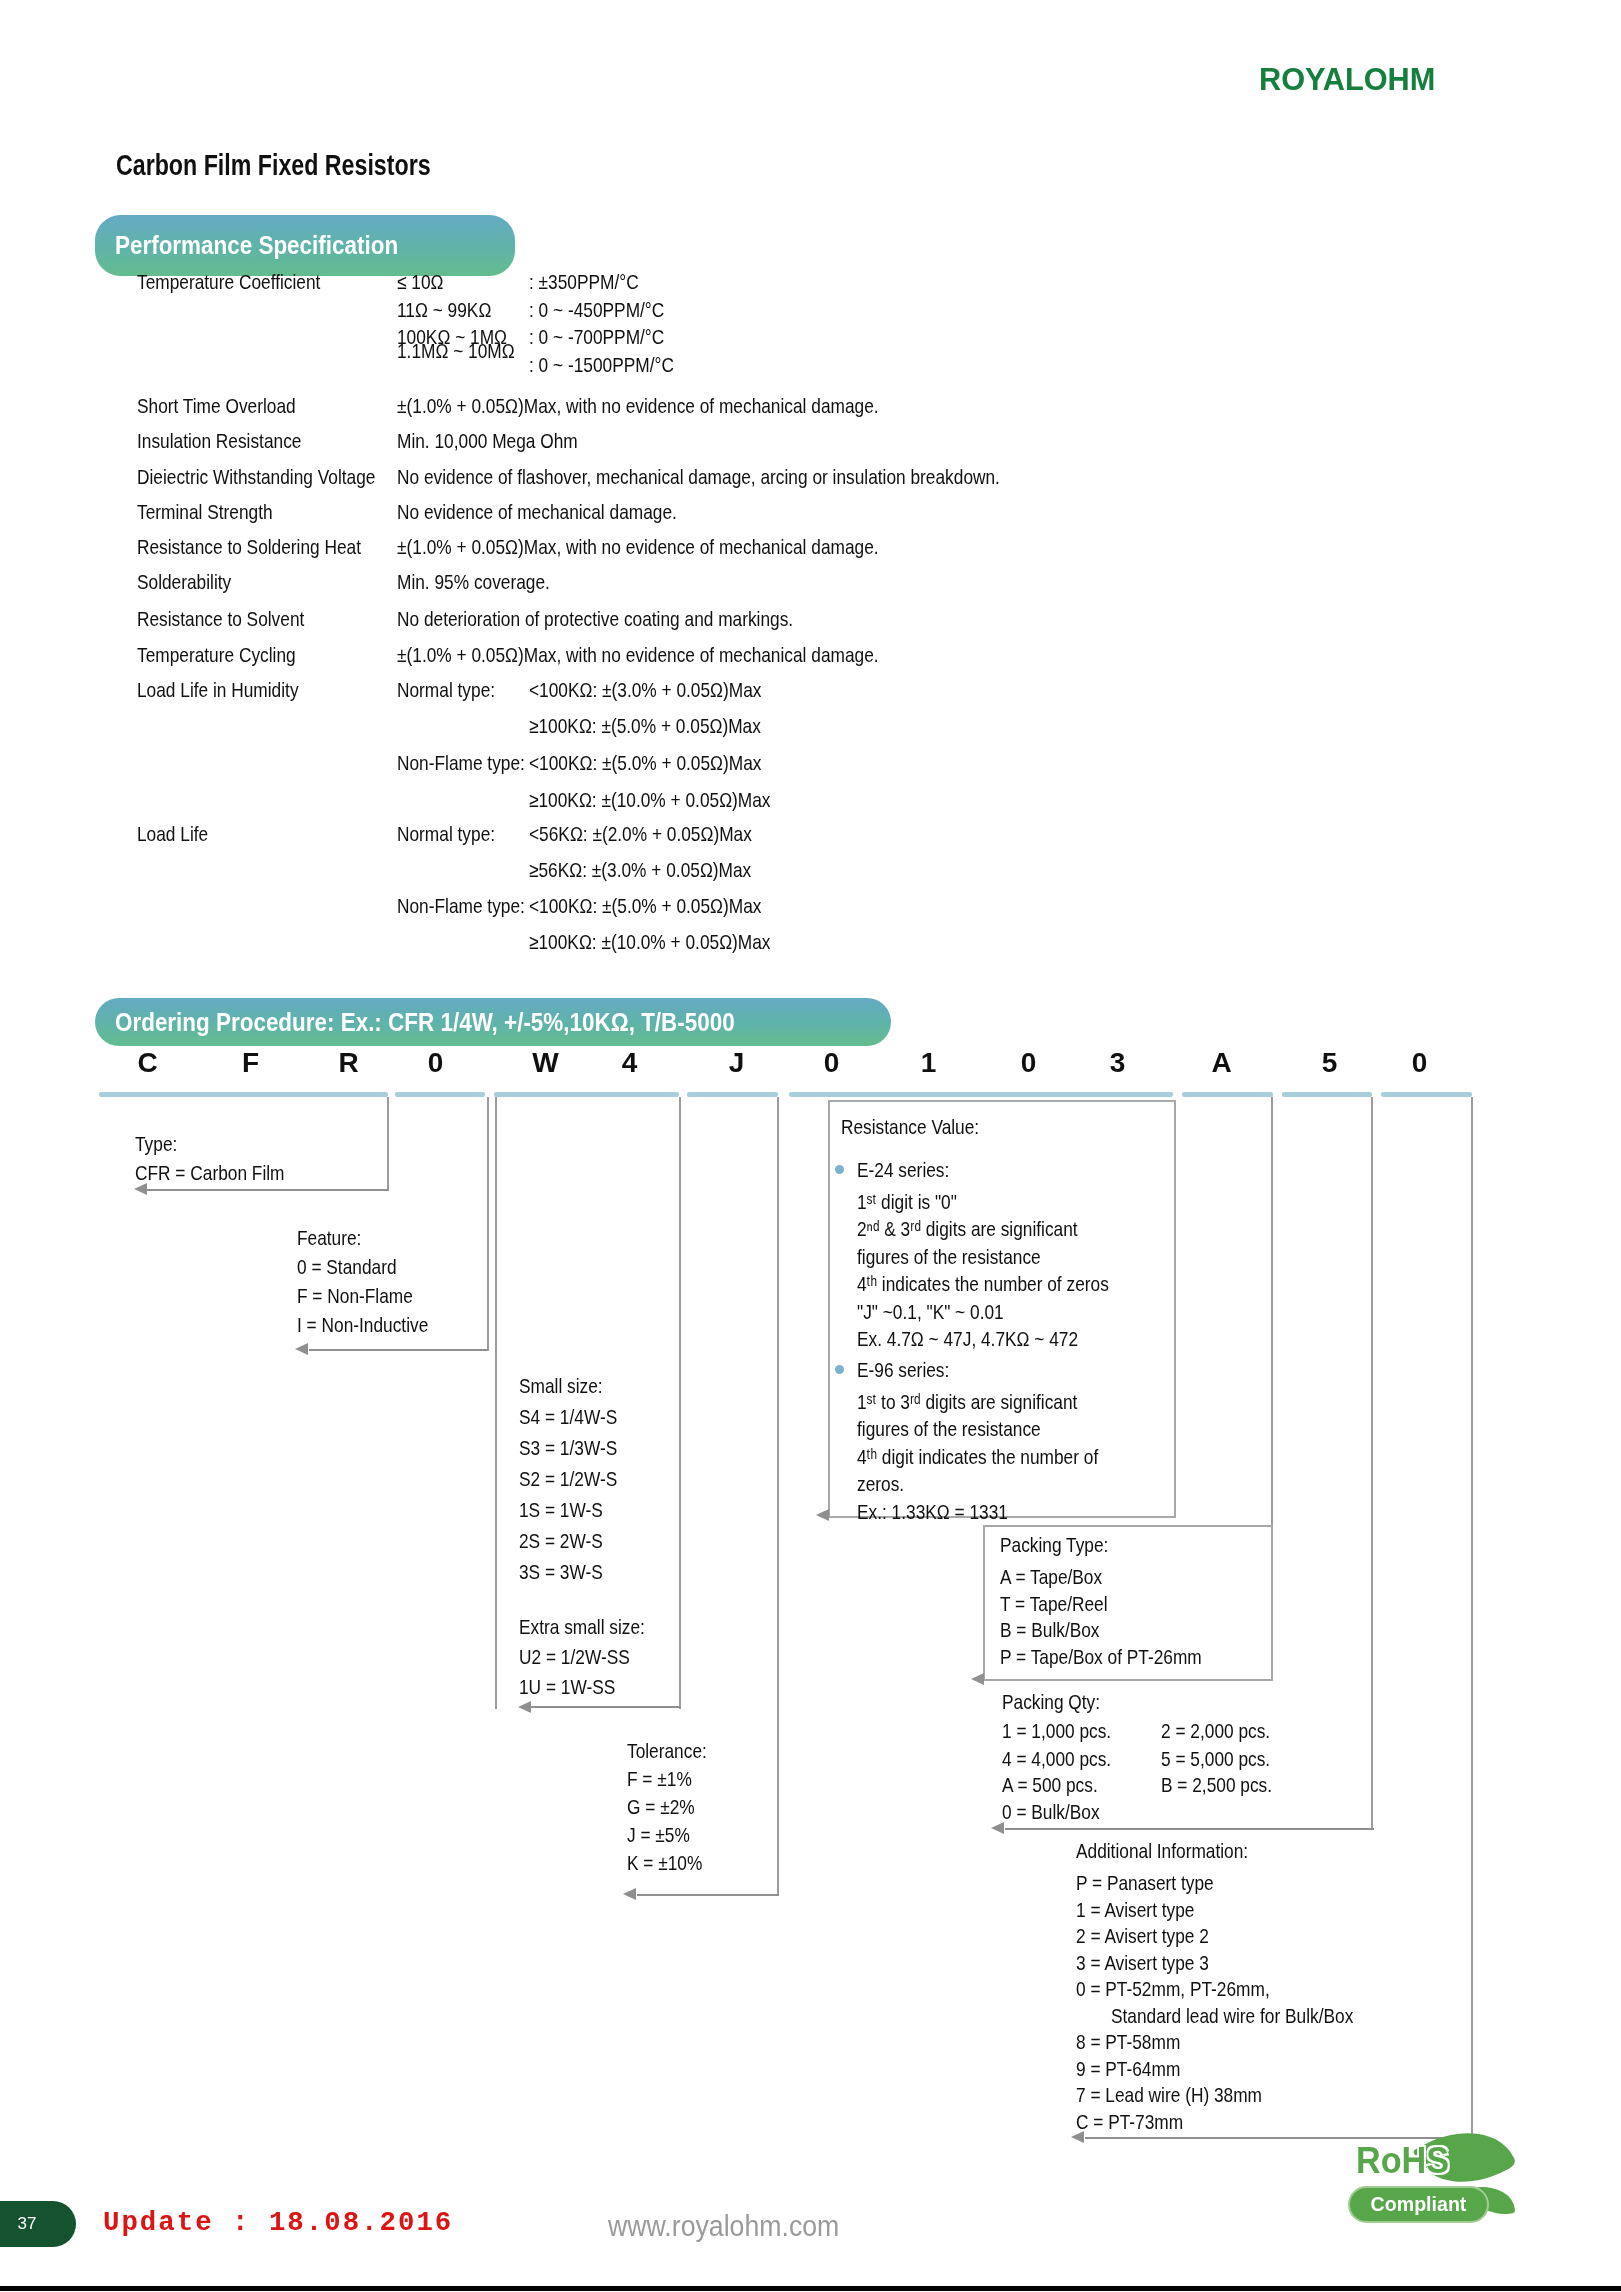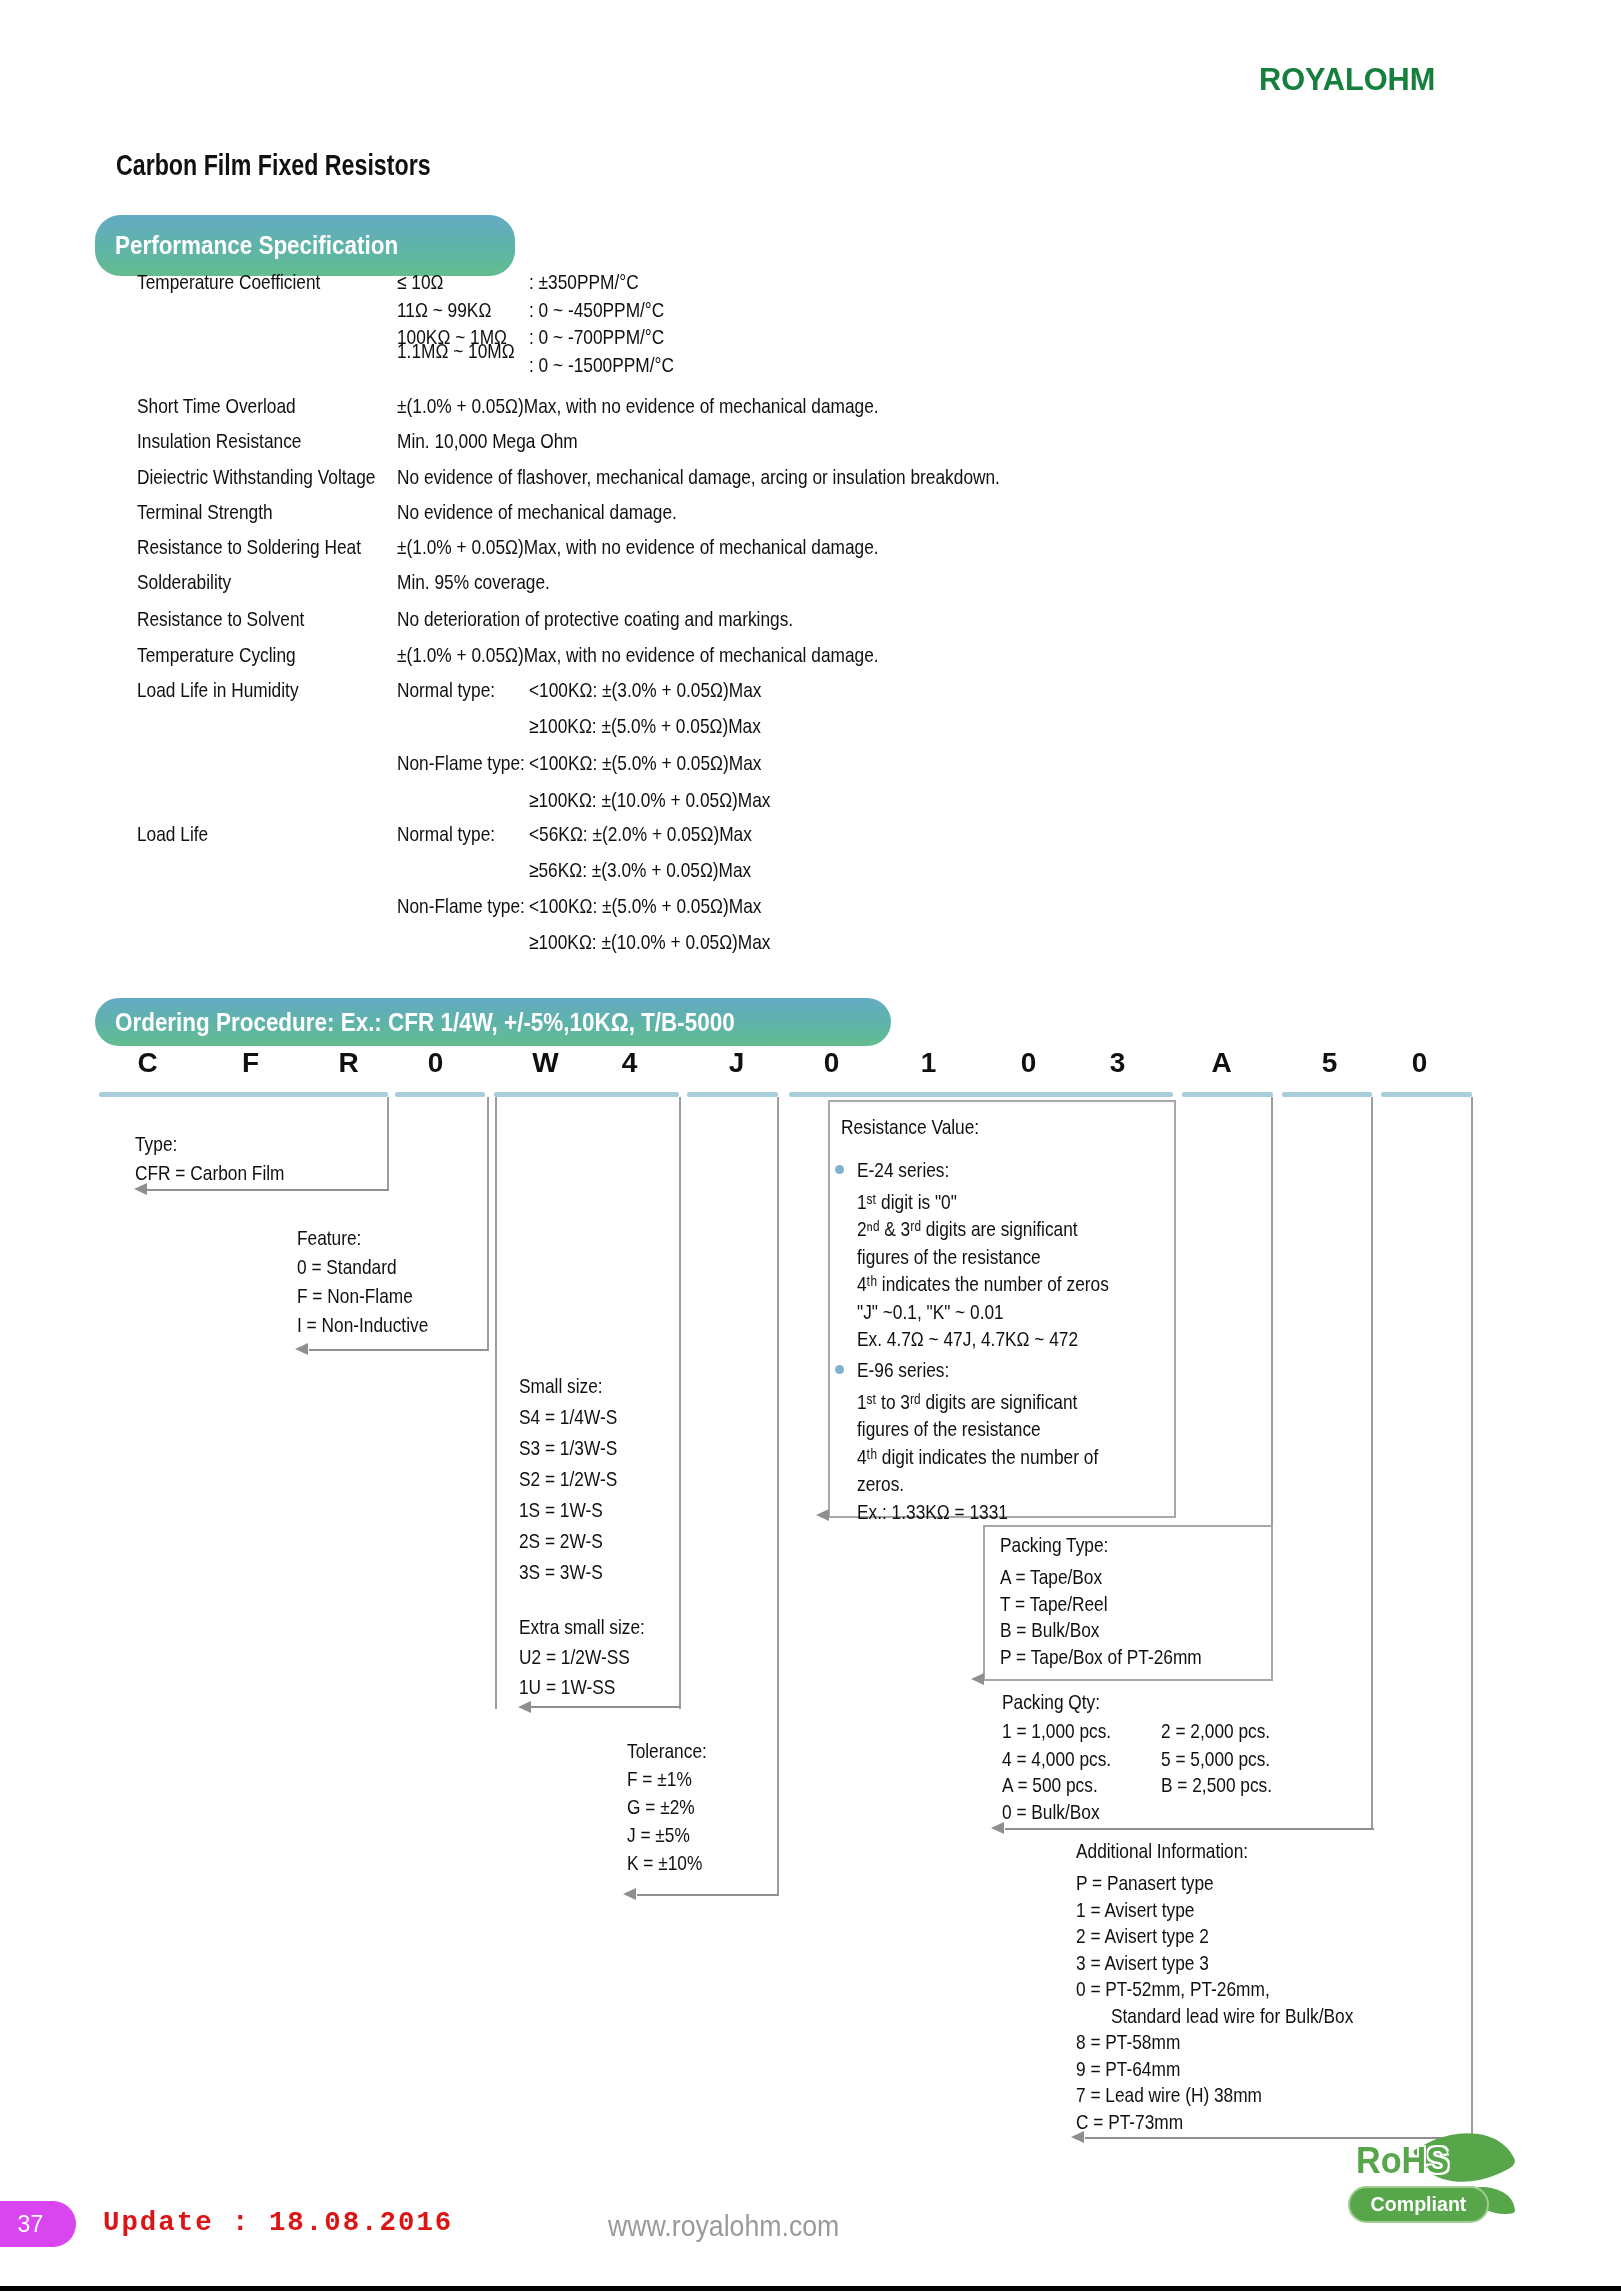--- a/index.html
+++ b/index.html
@@ -234,22 +234,22 @@
       <div style="padding-left:35px;"><span class="tx">Standard lead wire for Bulk/Box</span></div>
       <div><span class="tx">8 = PT-58mm</span></div>
       <div><span class="tx">9 = PT-64mm</span></div>
       <div><span class="tx">7 = Lead wire (H) 38mm</span></div>
       <div><span class="tx">C = PT-73mm</span></div>
     </div>
   </div>
 </div>
 
 <div class="abs" style="left:0;top:2117px;width:1621px;height:175px;">
-  <div class="abs" style="left:0;top:84px;width:76px;height:46px;background:#d946ef;border-radius:0 23.5px 23.5px 0;
-              color:#fff;font-size:23px;display:flex;align-items:center;padding-left:17.6px;box-sizing:border-box;text-align:center;">
+  <div class="abs" style="left:0;top:84px;width:76px;height:46px;background:#14532d;border-radius:0 23.5px 23.5px 0;
+              color:#fff;font-size:17px;display:flex;align-items:center;padding-left:17.6px;box-sizing:border-box;text-align:center;">
     <span>37</span>
   </div>
   <div class="abs" style="left:103px;top:90px;font-family:'Liberation Mono','DejaVu Sans Mono',monospace;
               font-weight:700;font-size:27.4px;letter-spacing:2px;color:#dd1414;">
     <span>Update : 18.08.2016</span>
   </div>
   <div class="abs" style="left:608px;top:93px;font-size:29px;color:#9a9a9a;">
     <span class="tx" style="transform:scaleX(.92);">www.royalohm.com</span>
   </div>
 

